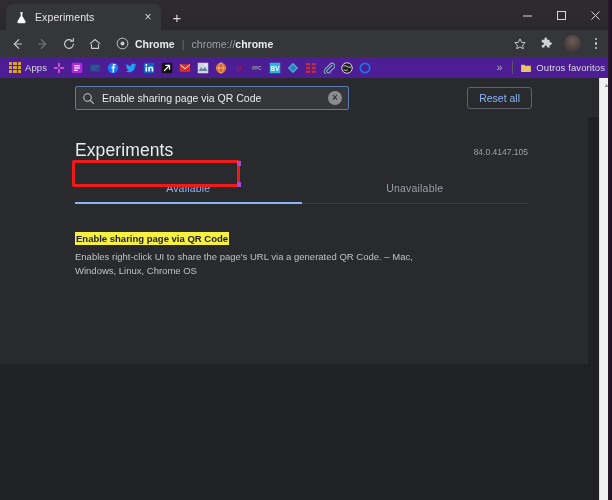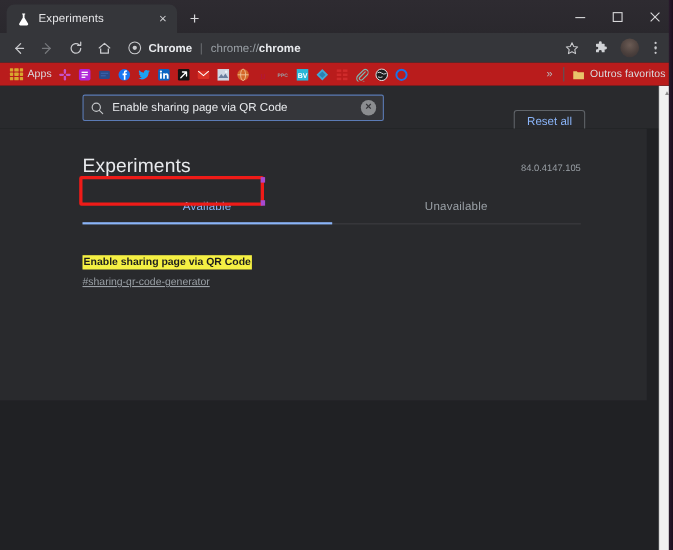--- a/index.html
+++ b/index.html
@@ -99,21 +99,21 @@
   .kebab {
     width: 20px; height: 24px;
     display: flex; flex-direction: column; align-items: center; justify-content: center;
     gap: 2px;
   }
   .kebab i { width: 2.5px; height: 2.5px; border-radius: 50%; background: #c9cacd; display:block; }
 
   
   .bookmarks {
     height: 21px;
-    background: #b91c1c;
+    background: #4c1d95;
     display: flex; align-items: center;
     padding: 0 4px 0 6px;
     font-size: 9.5px;
     position: relative;
   }
   .bm {
     display: flex; align-items: center; gap: 4px;
     height: 17px; padding: 0 3px;
     color: #dadce0; white-space: nowrap;
   }
@@ -176,21 +176,21 @@
     pointer-events: none;
     z-index: 40;
   }
   .caret-top, .caret-bot {
     position: absolute; left: 237px;
     width: 4px; height: 5px; background: #a64ad1; z-index: 41;
   }
   .caret-top { top: 83px; }
   .caret-bot { top: 104px; }
   .resetall {
-    position: absolute; right: 80px; top: 22px;
+    position: absolute; right: 80px; top: 9px;
     height: 22px; padding: 0 11px;
     border: 1px solid #5f6368;
     border-radius: 3px;
     color: #8ab4f8; font-size: 10.5px;
     display: flex; align-items: center;
     background: #292a2d;
   }
 
   .content {
     position: absolute; left: 0; top: 39px; right: 0; bottom: 0;
@@ -554,21 +554,21 @@
 
           <div class="tabs">
             <div class="ftab active">Available</div>
             <div class="ftab">Unavailable</div>
             <div class="tab-underline"></div>
           </div>
 
           <div class="exp">
             <div class="exp-main">
               <div><span class="exp-name">Enable sharing page via QR Code</span></div>
-              <div class="exp-id">#sharing-qr-code-generator</div>
+              <div class="exp-desc">Enables right-click UI to share the page's URL via a generated QR Code. – Mac, Windows, Linux, Chrome OS</div>
             </div>
           </div>
         </div>
       </div>
 
       <div class="scrollbar" style="top:-39px;height:461px;">
         <div class="sb-arrow up">▲</div>
         <div class="sb-thumb"></div>
 
       </div>

